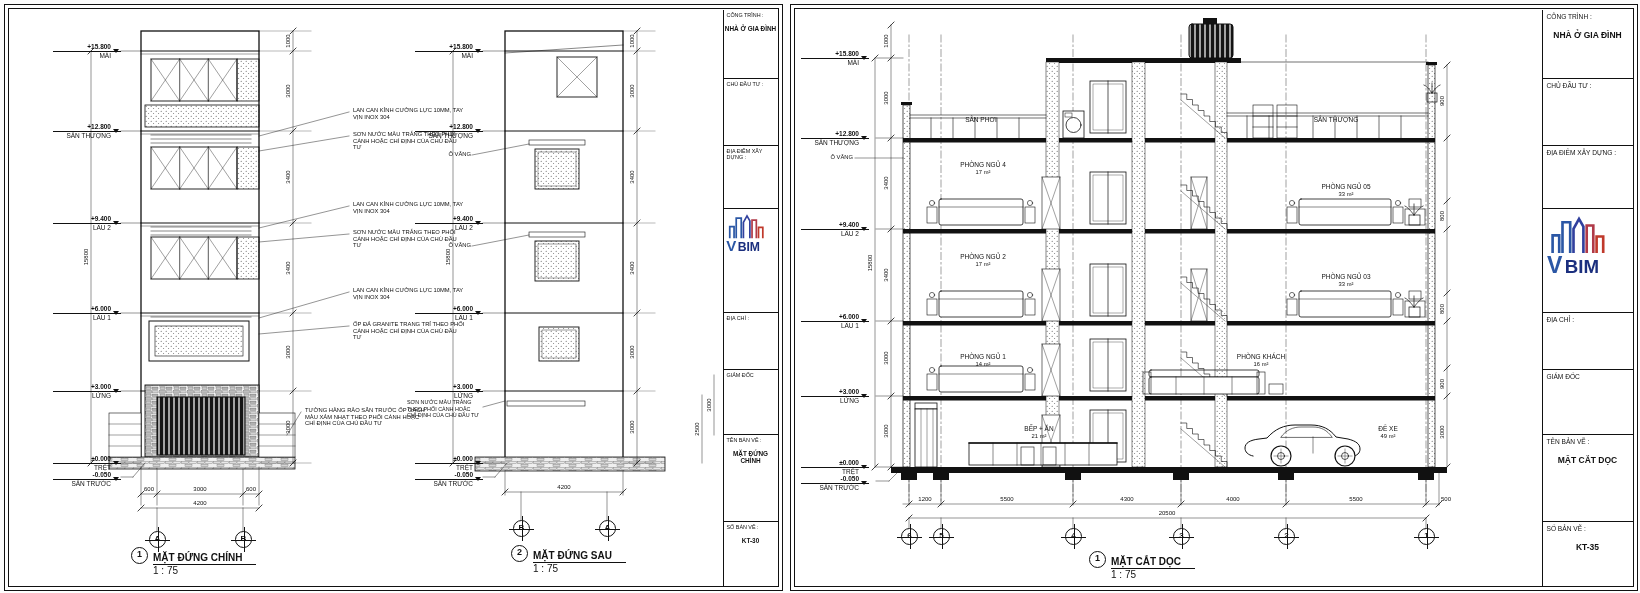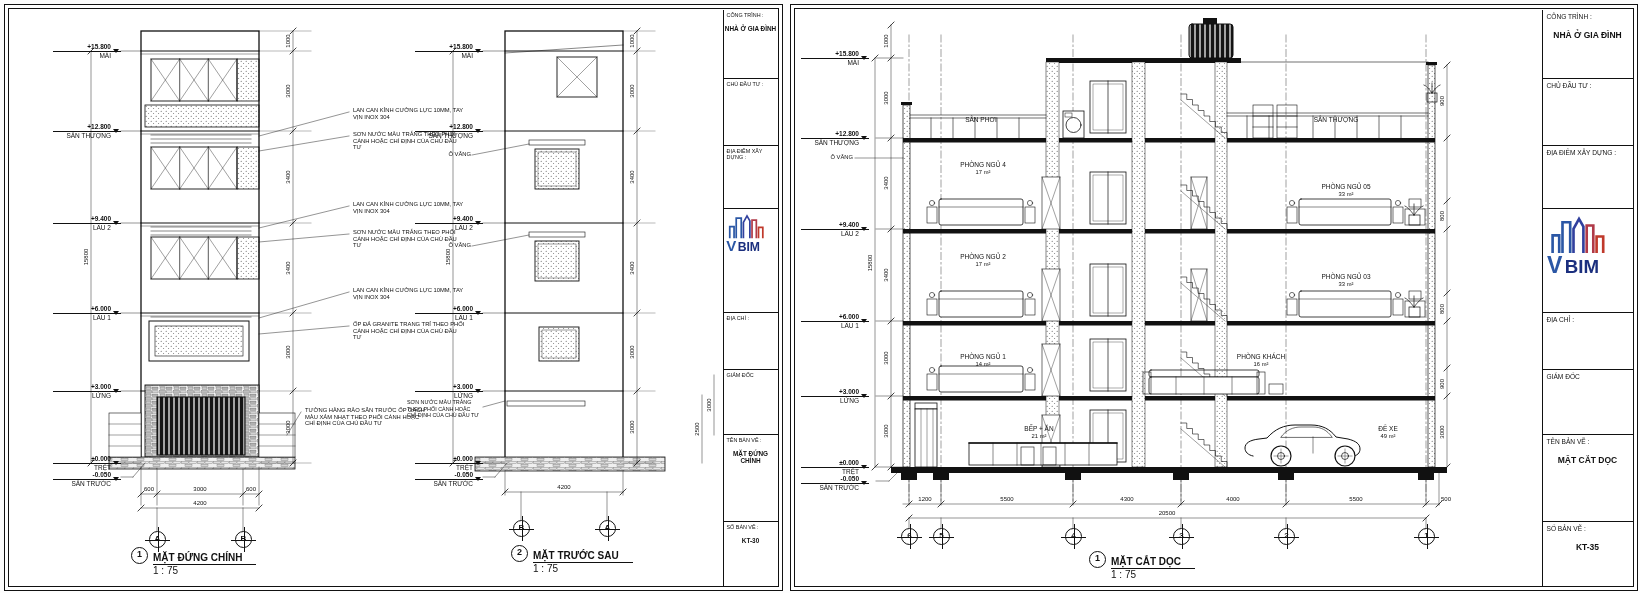--- a/index.html
+++ b/index.html
@@ -402,21 +402,21 @@
   <div class="bub" style="left:230px;top:526px">B</div>
   <div class="bub" style="left:508px;top:515px">B</div>
   <div class="bub" style="left:594px;top:515px">A</div>
 
   <div class="dt" style="left:126px;top:542px">
     <div class="dt-num">1</div>
     <div><div class="dt-name">MẶT ĐỨNG CHÍNH</div><div class="dt-scale">1 : 75</div></div>
   </div>
   <div class="dt" style="left:506px;top:540px">
     <div class="dt-num">2</div>
-    <div><div class="dt-name">MẶT TRƯỚC SAU</div><div class="dt-scale">1 : 75</div></div>
+    <div><div class="dt-name">MẶT ĐỨNG SAU</div><div class="dt-scale">1 : 75</div></div>
   </div>
 
   <div class="tb" style="width:54px">
     <div class="tb-row" style="height:69px">
       <div class="tb-lab">CÔNG TRÌNH :</div>
       <div class="tb-val">NHÀ Ở GIA ĐÌNH</div>
     </div>
     <div class="tb-row" style="height:67px">
         <div class="tb-lab">CHỦ ĐẦU TƯ :</div>
       </div>

